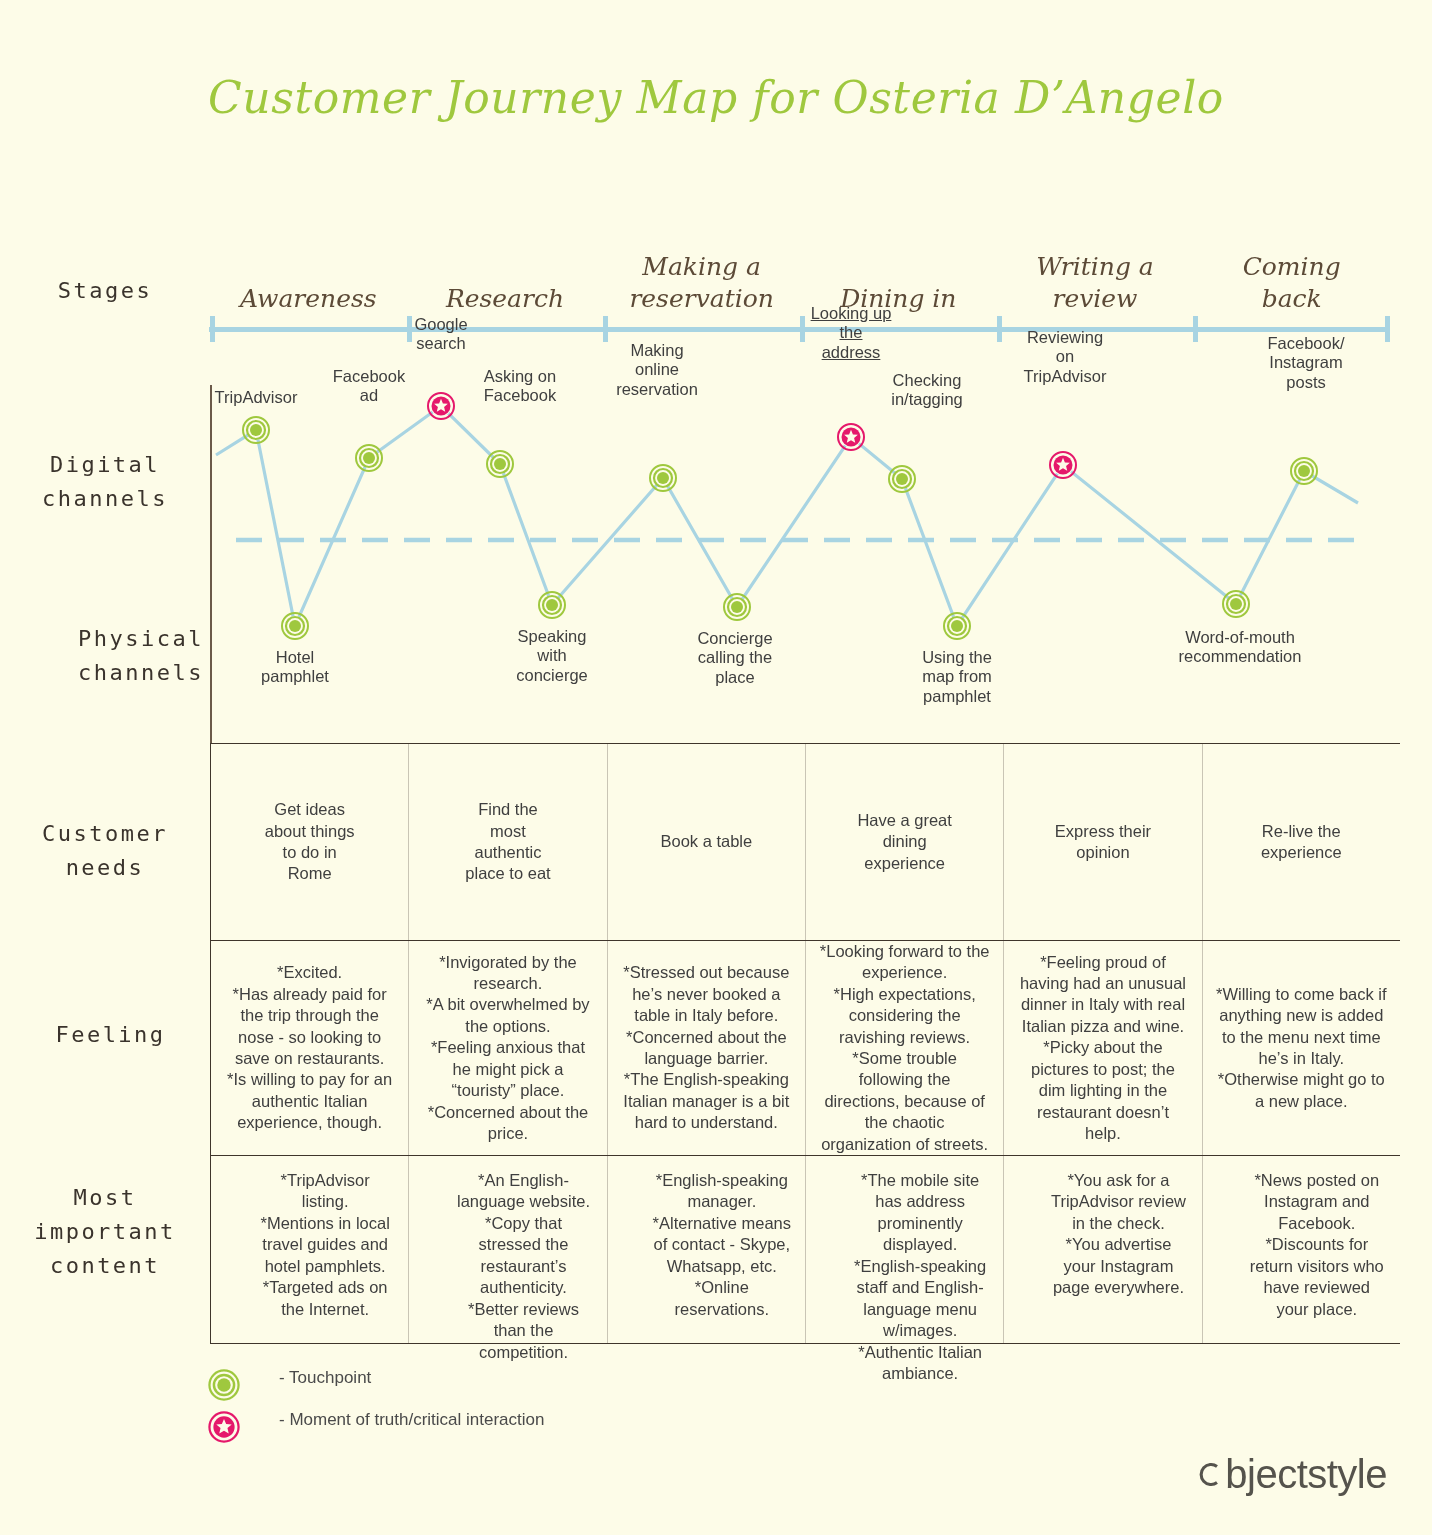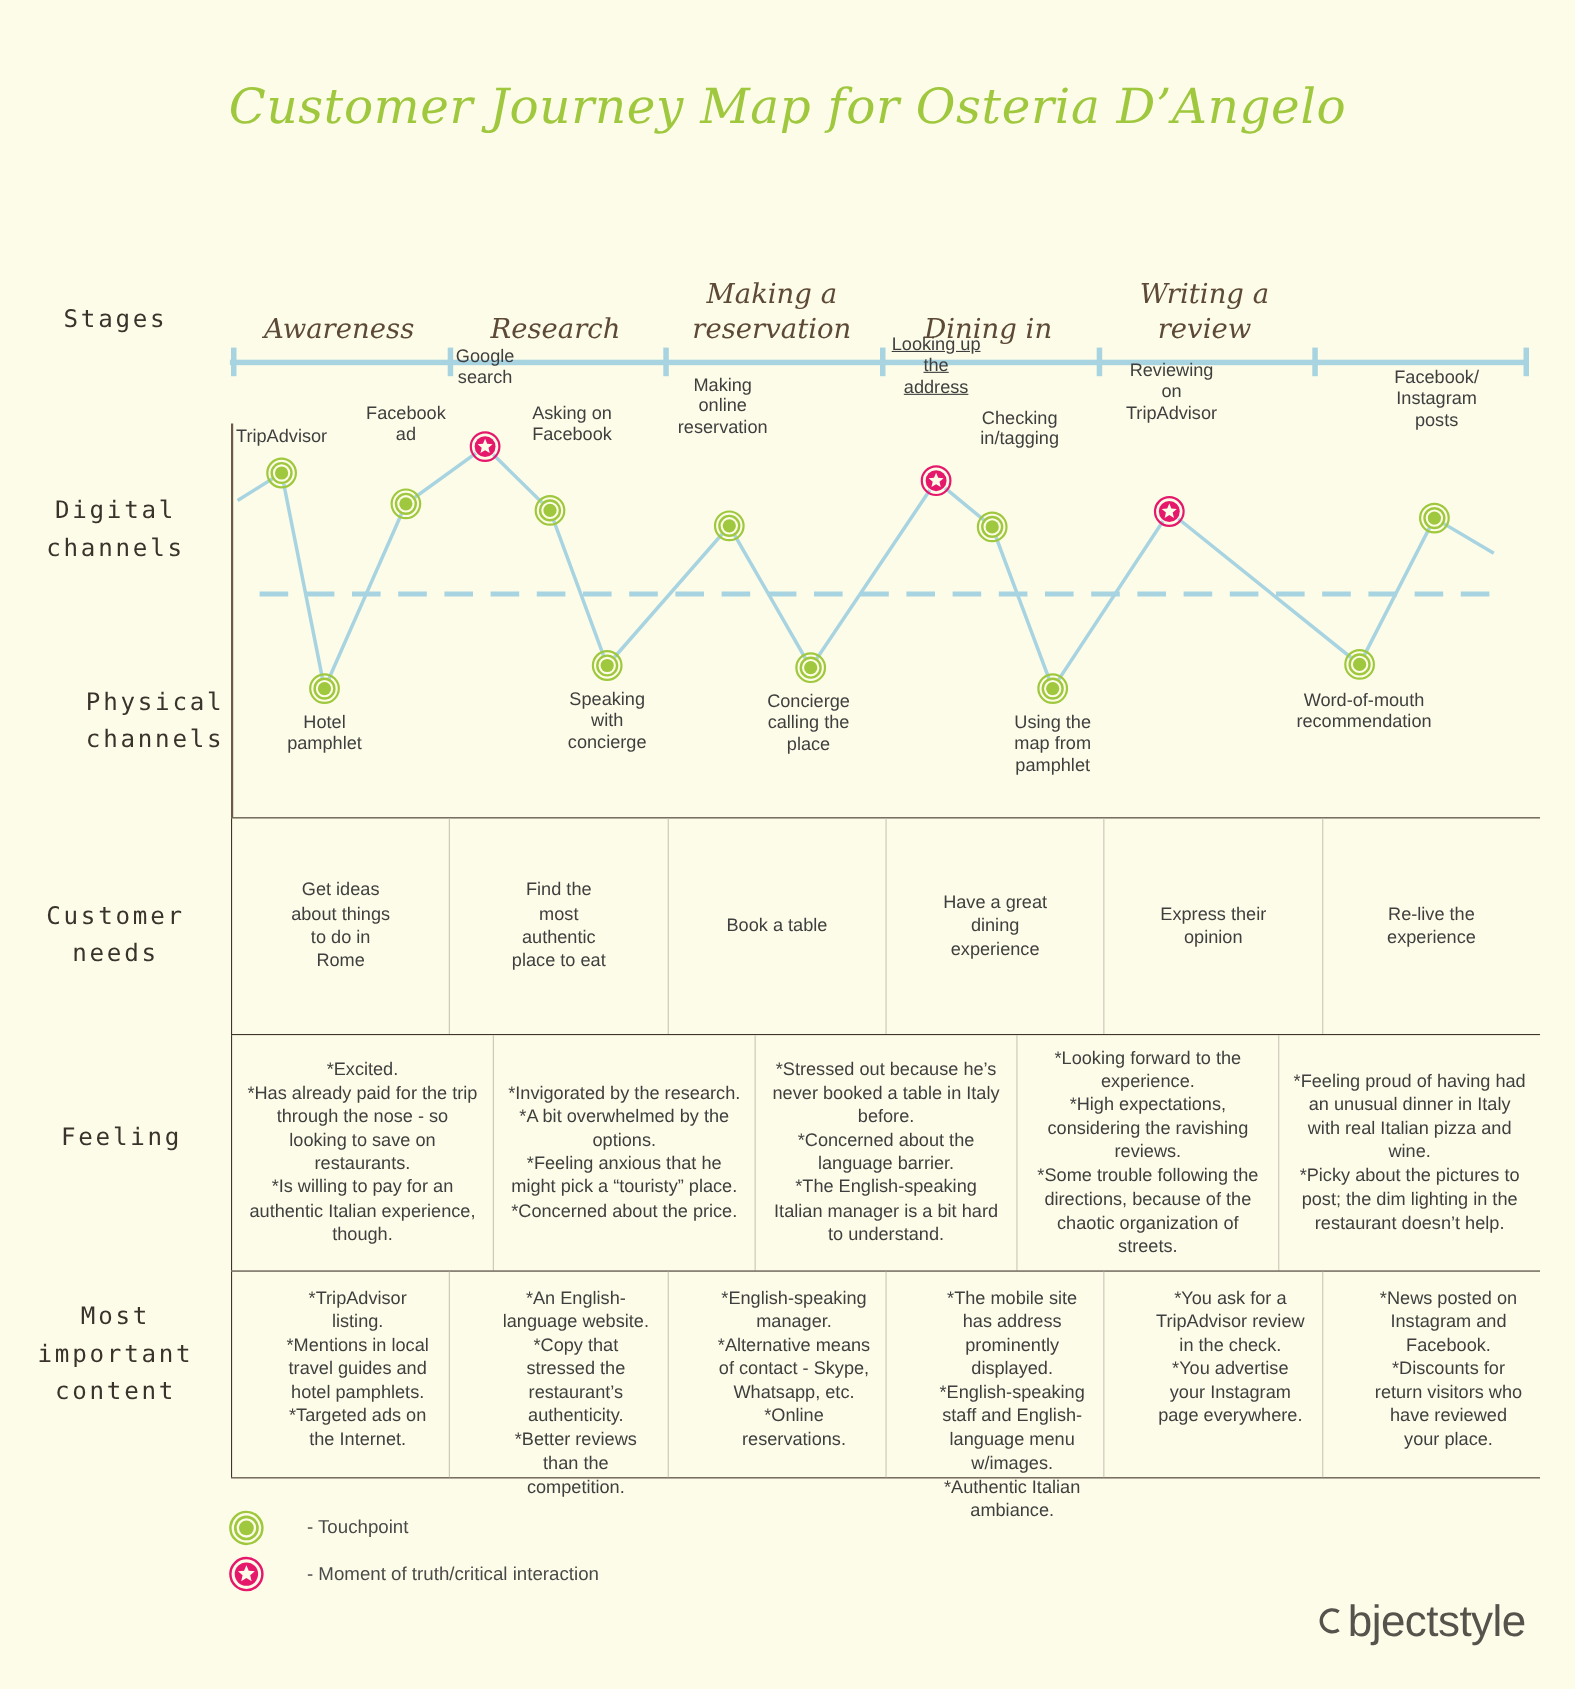--- a/index.html
+++ b/index.html
@@ -96,21 +96,21 @@
     white-space: pre-line;
   }
   .grid-cell:first-child { border-left: 1.6px solid #3f352b; }
   #grid .grid-row:last-child { border-bottom: 1.6px solid #3f352b; }
   .r-needs .grid-cell { height: 196px; }
   .r-feeling .grid-cell { height: 214px; }
   .r-content .grid-cell { height: 187px; align-items: flex-start; padding-left: 44px; }
 
   
   #legend { position: absolute; left: 207px; top: 1368px; }
-  .legend-item { display: flex; align-items: center; height: 42px; }
+  .legend-item { display: flex; align-items: flex-start; height: 42px; }
   .legend-mark { width: 34px; height: 34px; position: relative; margin-right: 38px; flex: none; }
   .legend-text { font-size: 17px; color: #4a4a4a; font-family: "Liberation Sans", sans-serif; }
 
   
   #logo {
     position: absolute; right: 45px; bottom: 38px;
     display: flex; align-items: flex-start;
     font-family: "Liberation Sans", sans-serif;
     font-size: 40px;
     color: #55534c;
@@ -125,20 +125,22 @@
 
 <div class="row-label" id="lbl-stages" style="top: 274px; white-space: pre-line;">Stages</div>
 <div id="stages-row">
     <div class="stage-head" style="left: 0px; width: 196.667px; white-space: pre-line;">Awareness</div>
     <div class="stage-head" style="left: 196.667px; width: 196.667px; white-space: pre-line;">Research</div>
     <div class="stage-head" style="left: 393.333px; width: 196.667px; white-space: pre-line;">Making a
 reservation</div>
     <div class="stage-head" style="left: 590px; width: 196.667px; white-space: pre-line;">Dining in</div>
     <div class="stage-head" style="left: 786.667px; width: 196.667px; white-space: pre-line;">Writing a
 review</div>
+    <div class="stage-head" style="left: 983.333px; width: 196.667px; white-space: pre-line;">Coming
+back</div>
   </div>
 <div id="timeline">
   <div class="axis-line"></div>
 <div class="tick" style="left: 5px;"></div>
     <div class="tick" style="left: 201.667px;"></div>
     <div class="tick" style="left: 398.333px;"></div>
     <div class="tick" style="left: 595px;"></div>
     <div class="tick" style="left: 791.667px;"></div>
     <div class="tick" style="left: 988.333px;"></div>
     <div class="tick" style="left: 1180px;"></div>
@@ -312,20 +314,22 @@
 *Feeling anxious that he might pick a “touristy” place.
 *Concerned about the price.</div>
       <div class="grid-cell">*Stressed out because he’s never booked a table in Italy before.
 *Concerned about the language barrier.
 *The English-speaking Italian manager is a bit hard to understand.</div>
       <div class="grid-cell">*Looking forward to the experience.
 *High expectations, considering the ravishing reviews.
 *Some trouble following the directions, because of the chaotic organization of streets.</div>
       <div class="grid-cell">*Feeling proud of having had an unusual dinner in Italy with real Italian pizza and wine.
 *Picky about the pictures to post; the dim lighting in the restaurant doesn’t help.</div>
+      <div class="grid-cell">*Willing to come back if anything new is added to the menu next time he’s in Italy.
+*Otherwise might go to a new place.</div>
     </div>
     <div class="grid-row r-content hline-top">
       <div class="grid-cell">*TripAdvisor listing.
 *Mentions in local travel guides and hotel pamphlets.
 *Targeted ads on the Internet.</div>
       <div class="grid-cell">*An English-language website.
 *Copy that stressed the restaurant’s authenticity.
 *Better reviews than the competition.</div>
       <div class="grid-cell">*English-speaking manager.
 *Alternative means of contact - Skype, Whatsapp, etc.

